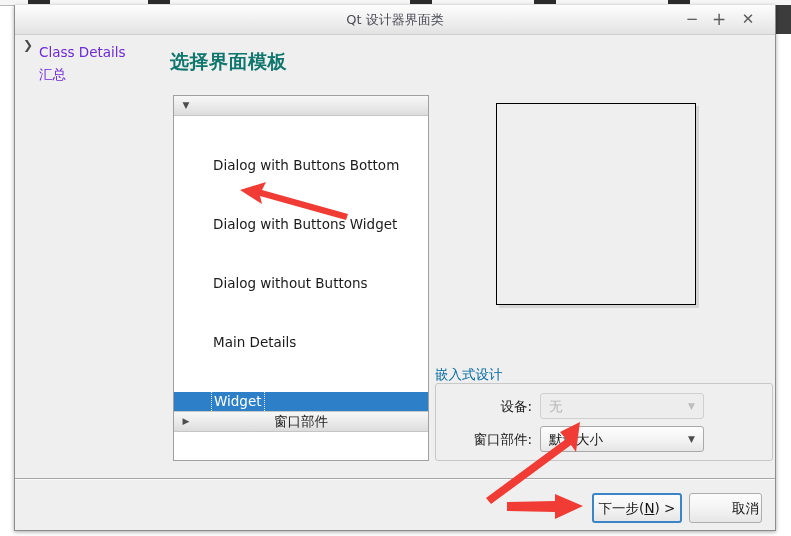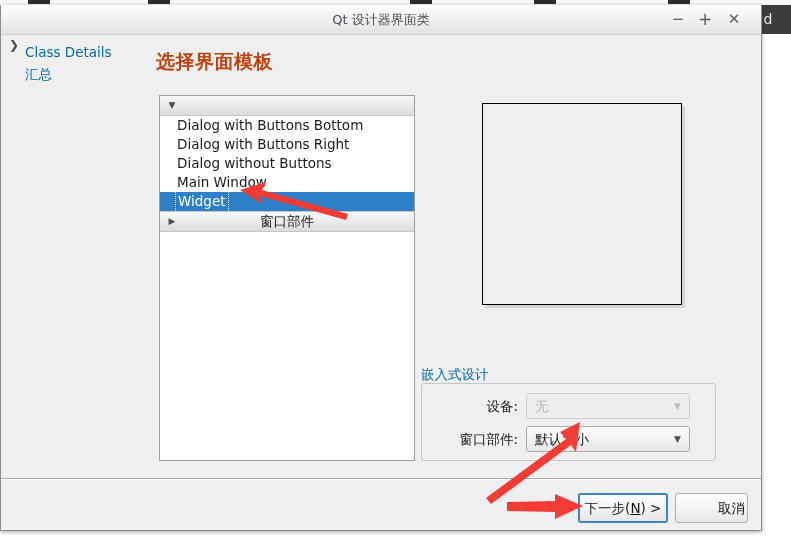--- a/index.html
+++ b/index.html
@@ -44,21 +44,21 @@
     line-height: 29px;
     padding-left: 4px;
     box-sizing: border-box;
     overflow: hidden;
     white-space: nowrap;
   }
 
   
   #dialog {
     position: absolute;
-    left: 0; top: 5px;
+    left: 14px; top: 5px;
     width: 762px;
     height: 526px;
     background: #efefef;
     border: 1px solid #8d8d8d;
     border-top: none;
     box-sizing: border-box;
     box-shadow: 0 1px 4px rgba(0,0,0,0.35);
   }
   #titlebar {
     position: relative;
@@ -103,21 +103,21 @@
   
   #sidebar {
     position: absolute;
     left: 0; top: 0;
     width: 150px;
   }
   .nav-item {
     position: relative;
     padding: 3px 4px 3px 24px;
     font-size: 13.5px;
-    color: #0369a1;
+    color: #6d28d9;
     white-space: nowrap;
   }
   .nav-item.active {
     color: #202020;
     font-weight: bold;
   }
   .nav-chevron {
     position: absolute;
     left: 8px;
     top: 3px;
@@ -127,21 +127,21 @@
   }
   #nav-form-template { top: 0; }
 
   
   #page-title {
     position: absolute;
     left: 155px;
     top: 14px;
     font-size: 19px;
     font-weight: bold;
-    color: #c2410c;
+    color: #0f766e;
     letter-spacing: 0.5px;
   }
 
   
   #template-tree {
     position: absolute;
     left: 158px;
     top: 60px;
     width: 256px;
     height: 366px;
@@ -165,24 +165,25 @@
     left: 6px;
     top: 0;
     width: 12px;
     font-size: 9px;
     color: #4d4d4d;
     text-align: center;
   }
   .tree-item {
     height: 19px;
     line-height: 19px;
-    padding-left: 17px;
+    padding-left: 39px;
     font-size: 13.5px;
     color: #1a1a1a;
     white-space: nowrap;
+    margin-top: 40px;
   }
   .tree-item.selected {
     background: #2d80c8;
     color: #ffffff;
   }
   .tree-item.selected .focus-ring {
     display: inline-block;
     outline: 1px dotted rgba(255,255,255,0.85);
     outline-offset: 1px;
     padding: 0 1px;
@@ -210,21 +211,21 @@
     position: absolute;
     left: 420px;
     top: 331px;
     font-size: 13.5px;
     color: #0369a1;
   }
   #embedded-group {
     position: absolute;
     left: 420px;
     top: 348px;
-    width: 295px;
+    width: 338px;
     height: 78px;
     border: 1px solid #c7c7c7;
     border-radius: 3px;
     box-sizing: border-box;
   }
   .field-row {
     position: absolute;
     left: 0;
     width: 100%;
     height: 26px;
@@ -359,27 +360,27 @@
     <div id="template-tree">
 
       <div class="tree-group" id="tree-group-1">
         <span class="tri">▼</span>
       </div>
 
       <div class="tree-item">
         <span>Dialog with Buttons Bottom</span>
       </div>
       <div class="tree-item">
-        <span>Dialog with Buttons Right</span>
+        <span>Dialog with Buttons Widget</span>
       </div>
       <div class="tree-item">
         <span>Dialog without Buttons</span>
       </div>
       <div class="tree-item">
-        <span>Main Window</span>
+        <span>Main Details</span>
       </div>
       <div class="tree-item selected">
         <span class="focus-ring">Widget</span>
       </div>
 
       <div class="tree-group" id="tree-group-2">
         <span class="tri">▶</span>
         <span>窗口部件</span>
       </div>
 

